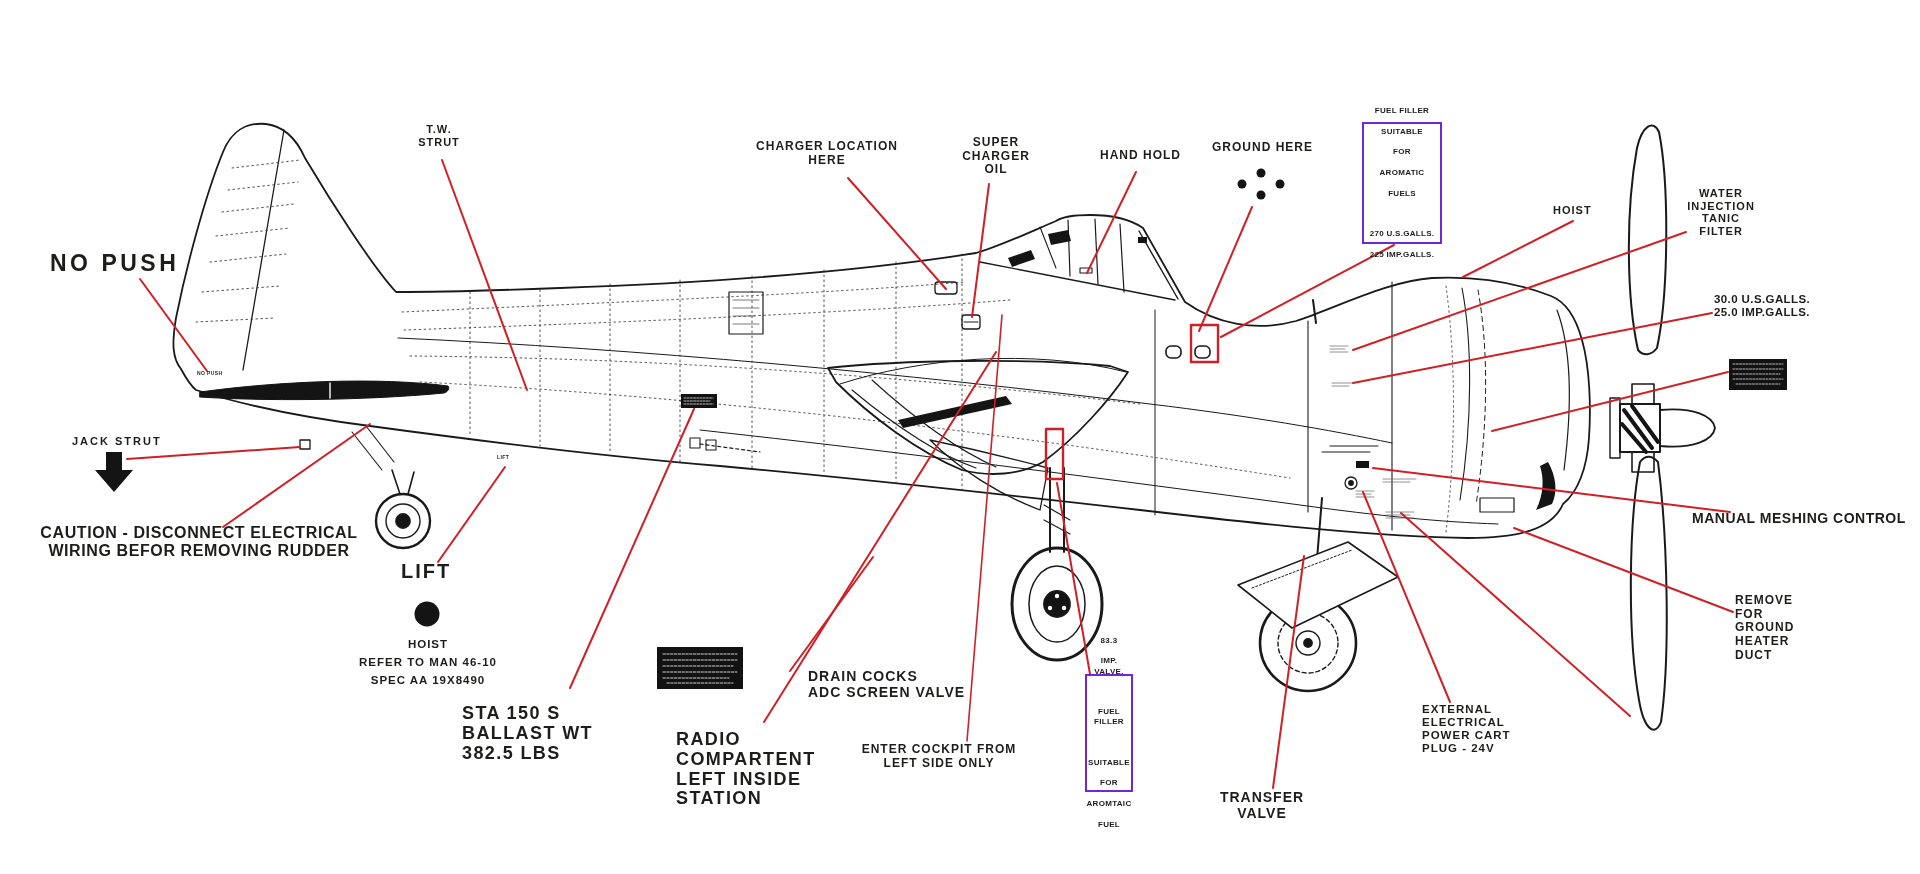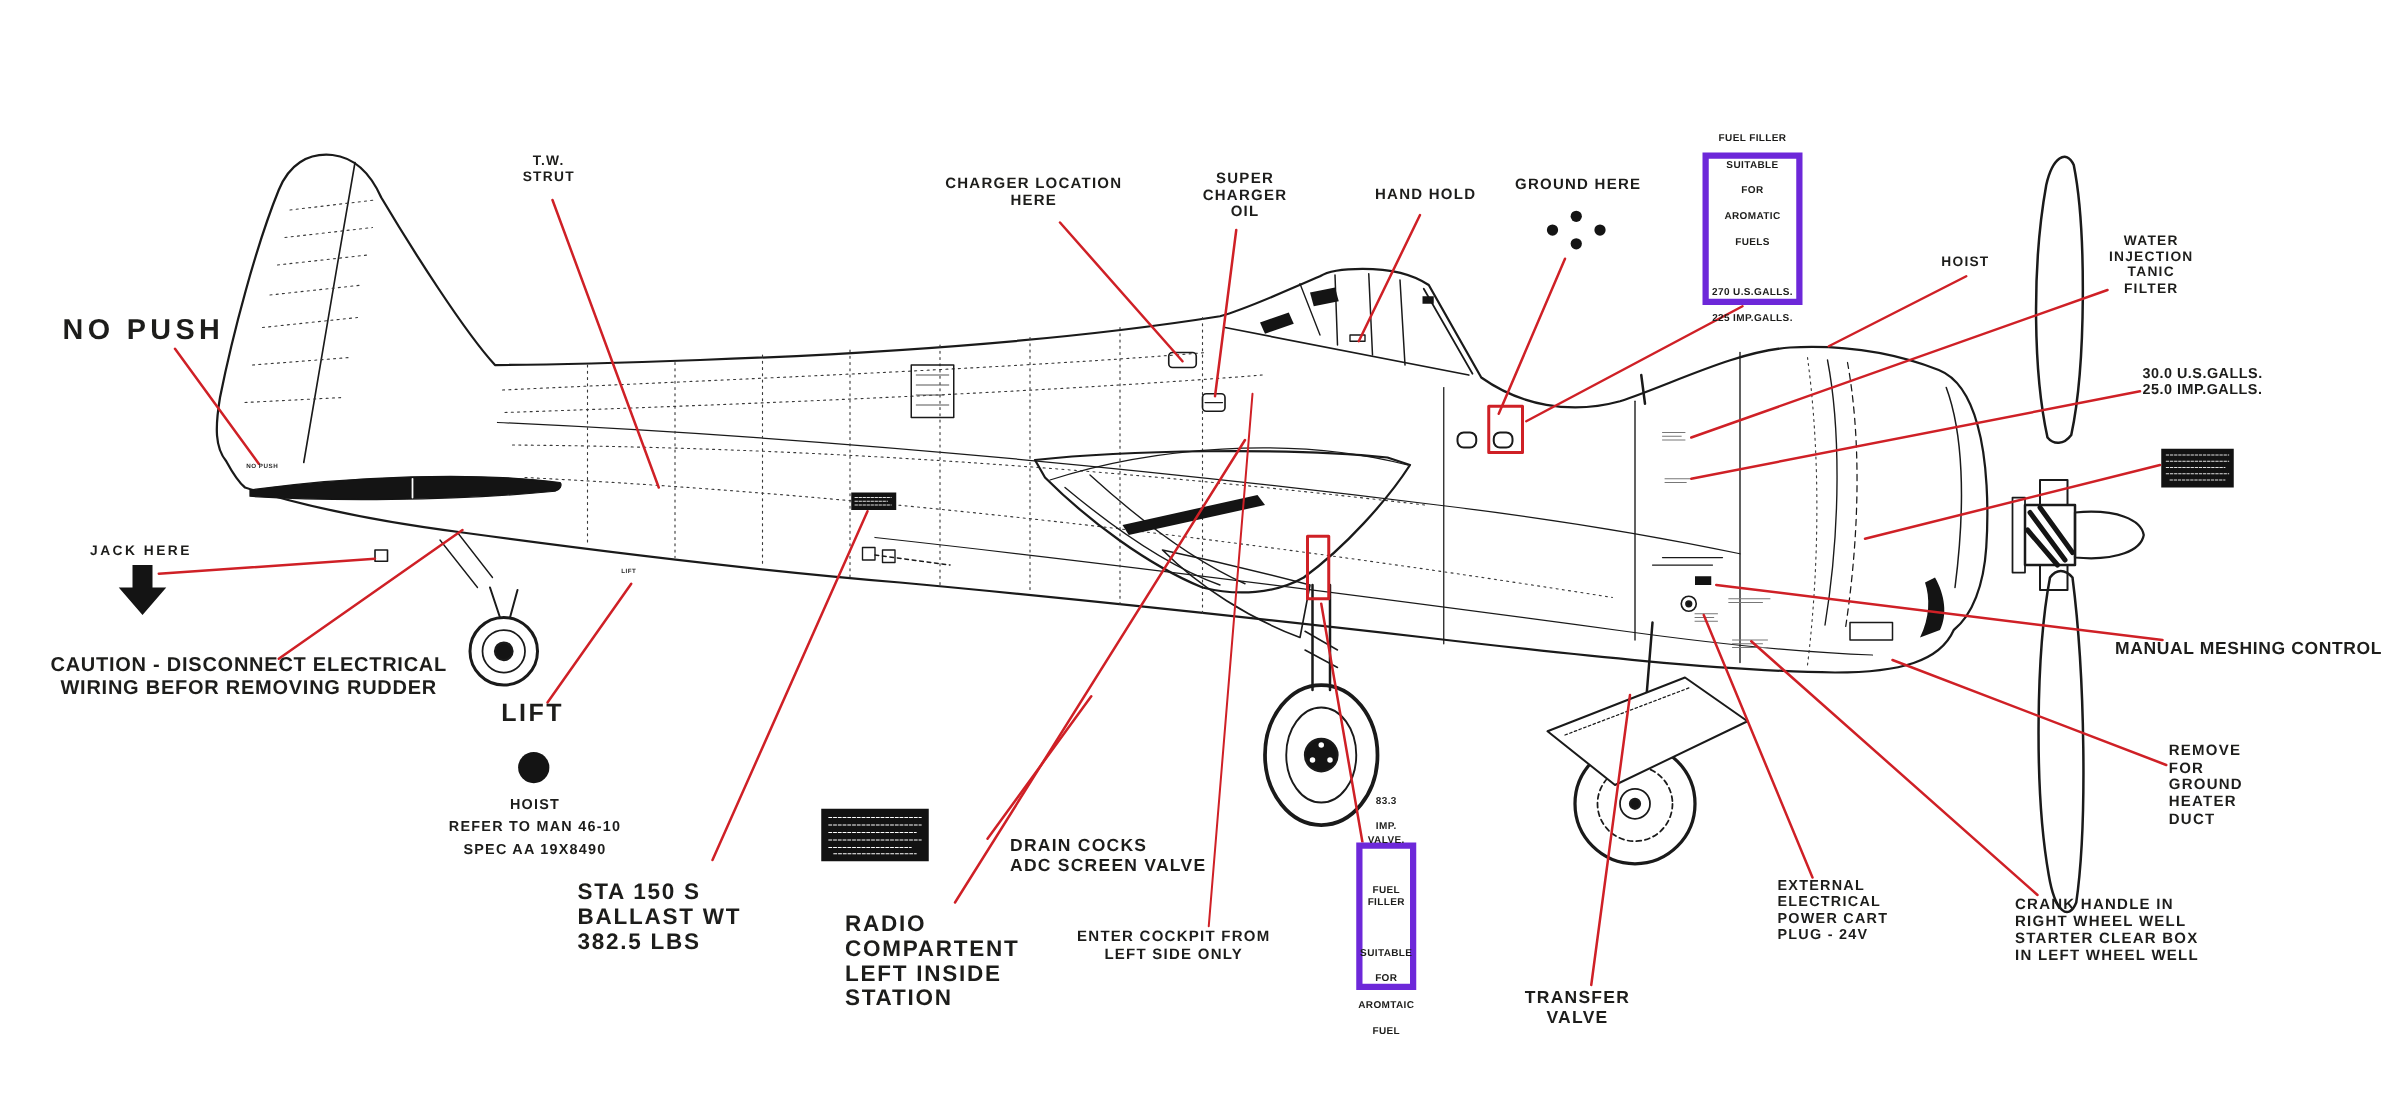--- a/index.html
+++ b/index.html
@@ -9,21 +9,21 @@
   .lbl{position:absolute;font-weight:700;color:#1d1d1b;line-height:1.14;white-space:nowrap;letter-spacing:1px;}
   .ctr{text-align:center;}
   .s11{font-size:11px;}
   .s115{font-size:11.5px;}
   .s12{font-size:12px;}
   .s125{font-size:14px;}
   .s16{font-size:16px;letter-spacing:.6px;}
   .s18{font-size:18px;letter-spacing:1.4px;line-height:1.1;}
   .s23{font-size:23px;letter-spacing:3.5px;}
   .tiny{font-size:5px;font-weight:700;letter-spacing:.4px;color:#2a2a2a;}
-  .redbox{position:absolute;border:5px solid #6d28d9;background:#ffffff;box-sizing:border-box;
+  .redbox{position:absolute;border:2px solid #6d28d9;background:#ffffff;box-sizing:border-box;
           display:flex;flex-direction:column;justify-content:center;align-items:center;}
   .redbox .t{font-size:8px;font-weight:700;letter-spacing:.3px;line-height:1.3;text-align:center;white-space:pre-line;}
   .gap{height:9px;}
 </style>
 </head>
 <body>
 
 <div id="stage">
 
   <svg id="artwork" viewBox="0 0 1920 874" fill="none" stroke="#1a1a1a" stroke-width="1.8" stroke-linecap="round" stroke-linejoin="round">
@@ -248,21 +248,21 @@
       <line x1="1450" y1="702" x2="1363" y2="492"></line>
       <line x1="1273" y1="788" x2="1304" y2="556"></line>
       <line x1="790" y1="671" x2="873" y2="557"></line>
       <line x1="1002" y1="315" x2="967" y2="741" stroke-width="1.6"></line>
       <line x1="1090" y1="674" x2="1057" y2="483"></line>
     </g>
   </svg>
 
   <div class="lbl s23" style="left:50px;top:250px;">NO PUSH</div>
 
-  <div class="lbl s11" style="left:72px;top:435px;letter-spacing:2px;">JACK HERE</div>
+  <div class="lbl s11" style="left:72px;top:435px;letter-spacing:2px;">JACK STRUT</div>
 
   <div class="lbl s16 ctr" style="left:38px;top:524px;width:322px;">
     <div>CAUTION - DISCONNECT ELECTRICAL</div>
     <div>WIRING BEFOR REMOVING RUDDER</div>
   </div>
 
   <div class="lbl s11 ctr" style="left:400px;top:123px;width:78px;">
     <div>T.W.</div>
     <div>STRUT</div>
   </div>
@@ -333,26 +333,20 @@
   <div class="lbl s125" style="left:1692px;top:511px;letter-spacing:.5px;">MANUAL MESHING CONTROL</div>
 
   <div class="lbl s12" style="left:1735px;top:594px;">
     <div>REMOVE</div>
     <div>FOR</div>
     <div>GROUND</div>
     <div>HEATER</div>
     <div>DUCT</div>
   </div>
 
-  <div class="lbl s12" style="left:1612px;top:717px;">
-    <div>CRANK HANDLE IN</div>
-    <div>RIGHT WHEEL WELL</div>
-    <div>STARTER CLEAR BOX</div>
-    <div>IN LEFT WHEEL WELL</div>
-  </div>
 
   <div class="lbl s115" style="left:1422px;top:703px;">
     <div>EXTERNAL</div>
     <div>ELECTRICAL</div>
     <div>POWER CART</div>
     <div>PLUG - 24V</div>
   </div>
 
   <div class="lbl s125 ctr" style="left:1212px;top:790px;width:100px;">
     <div>TRANSFER</div>

